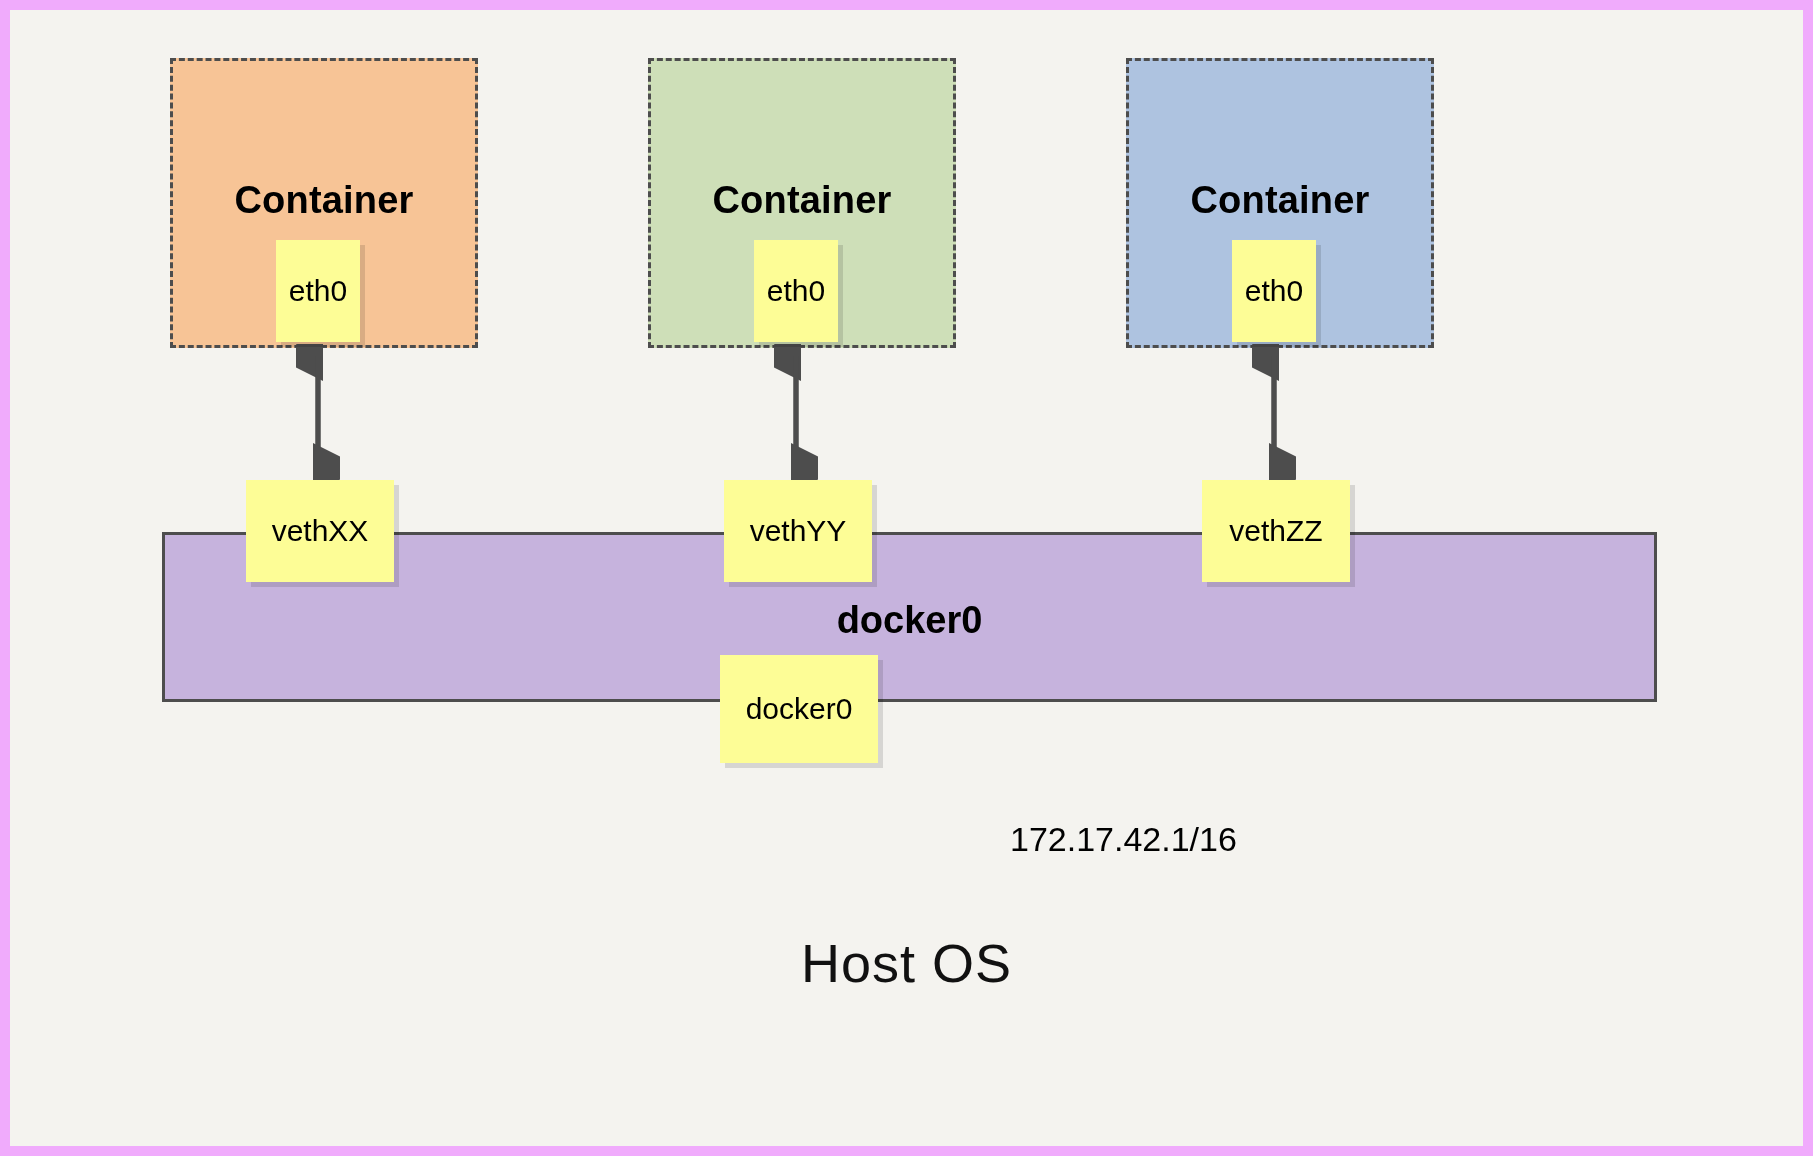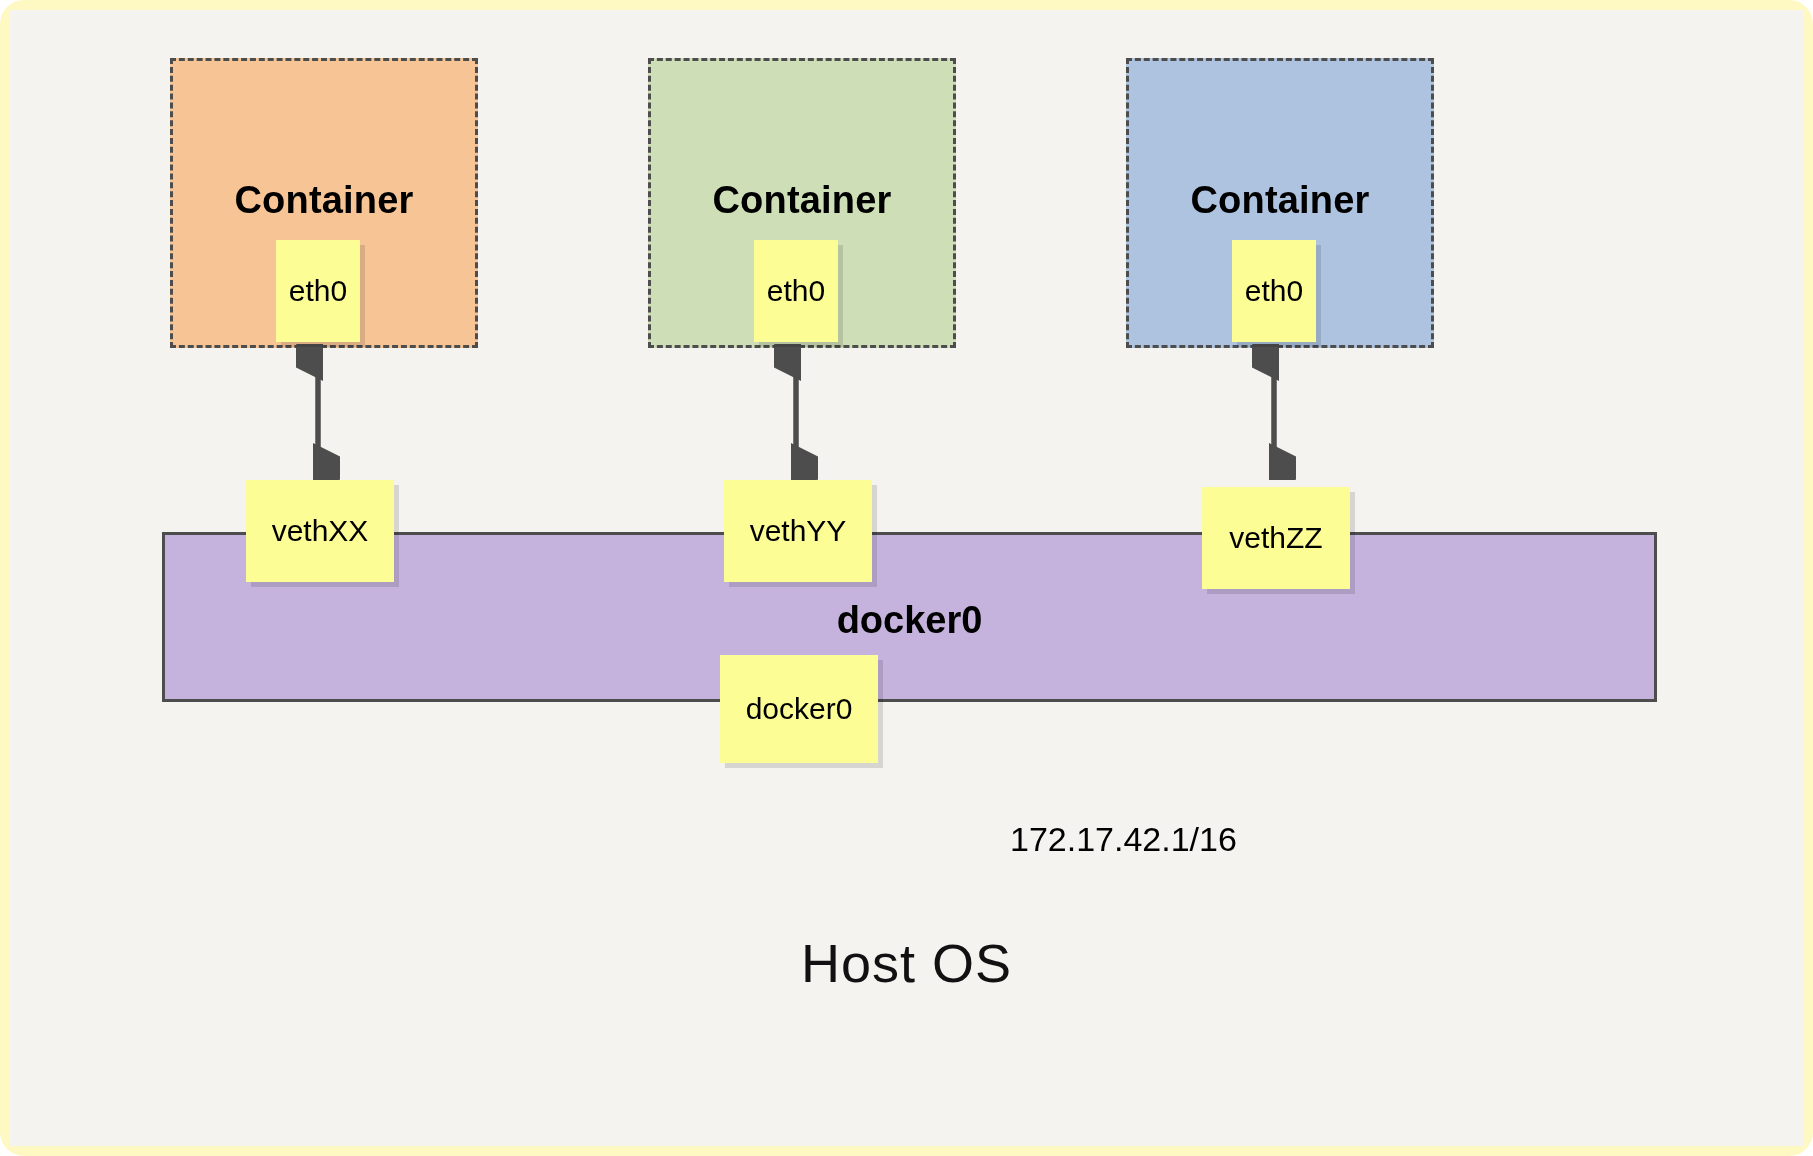--- a/index.html
+++ b/index.html
@@ -9,24 +9,23 @@
     background: #ffffff;
   }
   body {
     font-family: "Liberation Sans", sans-serif;
   }
 
   #canvas {
     position: relative;
     width: 1813px;
     height: 1156px;
-    background: #fef9c3;
+    background: #f0abfc;
     box-sizing: border-box;
     overflow: hidden;
-    border-radius: 24px;
   }
 
   
   #page {
     position: absolute;
     left: 10px;
     top: 10px;
     width: 1793px;
     height: 1136px;
     background: #f4f3ef;
@@ -189,21 +188,21 @@
     <div id="bridge">
       <div id="bridge-title">docker0</div>
     </div>
 
     <div class="note" style="left:714px; top:470px; width:148px; height:102px;">
       <span>vethYY</span>
     </div>
     <div class="note" style="left:236px; top:470px; width:148px; height:102px;">
       <span>vethXX</span>
     </div>
-    <div class="note" style="left:1192px; top:470px; width:148px; height:102px;margin-top:7px;">
+    <div class="note" style="left:1192px; top:470px; width:148px; height:102px;">
       <span>vethZZ</span>
     </div>
 
     <div class="note" style="left:710px; top:645px; width:158px; height:108px;">
       <span>docker0</span>
     </div>
 
     <div id="ip-label">172.17.42.1/16</div>
 
     <div id="host-os">Host OS</div>

